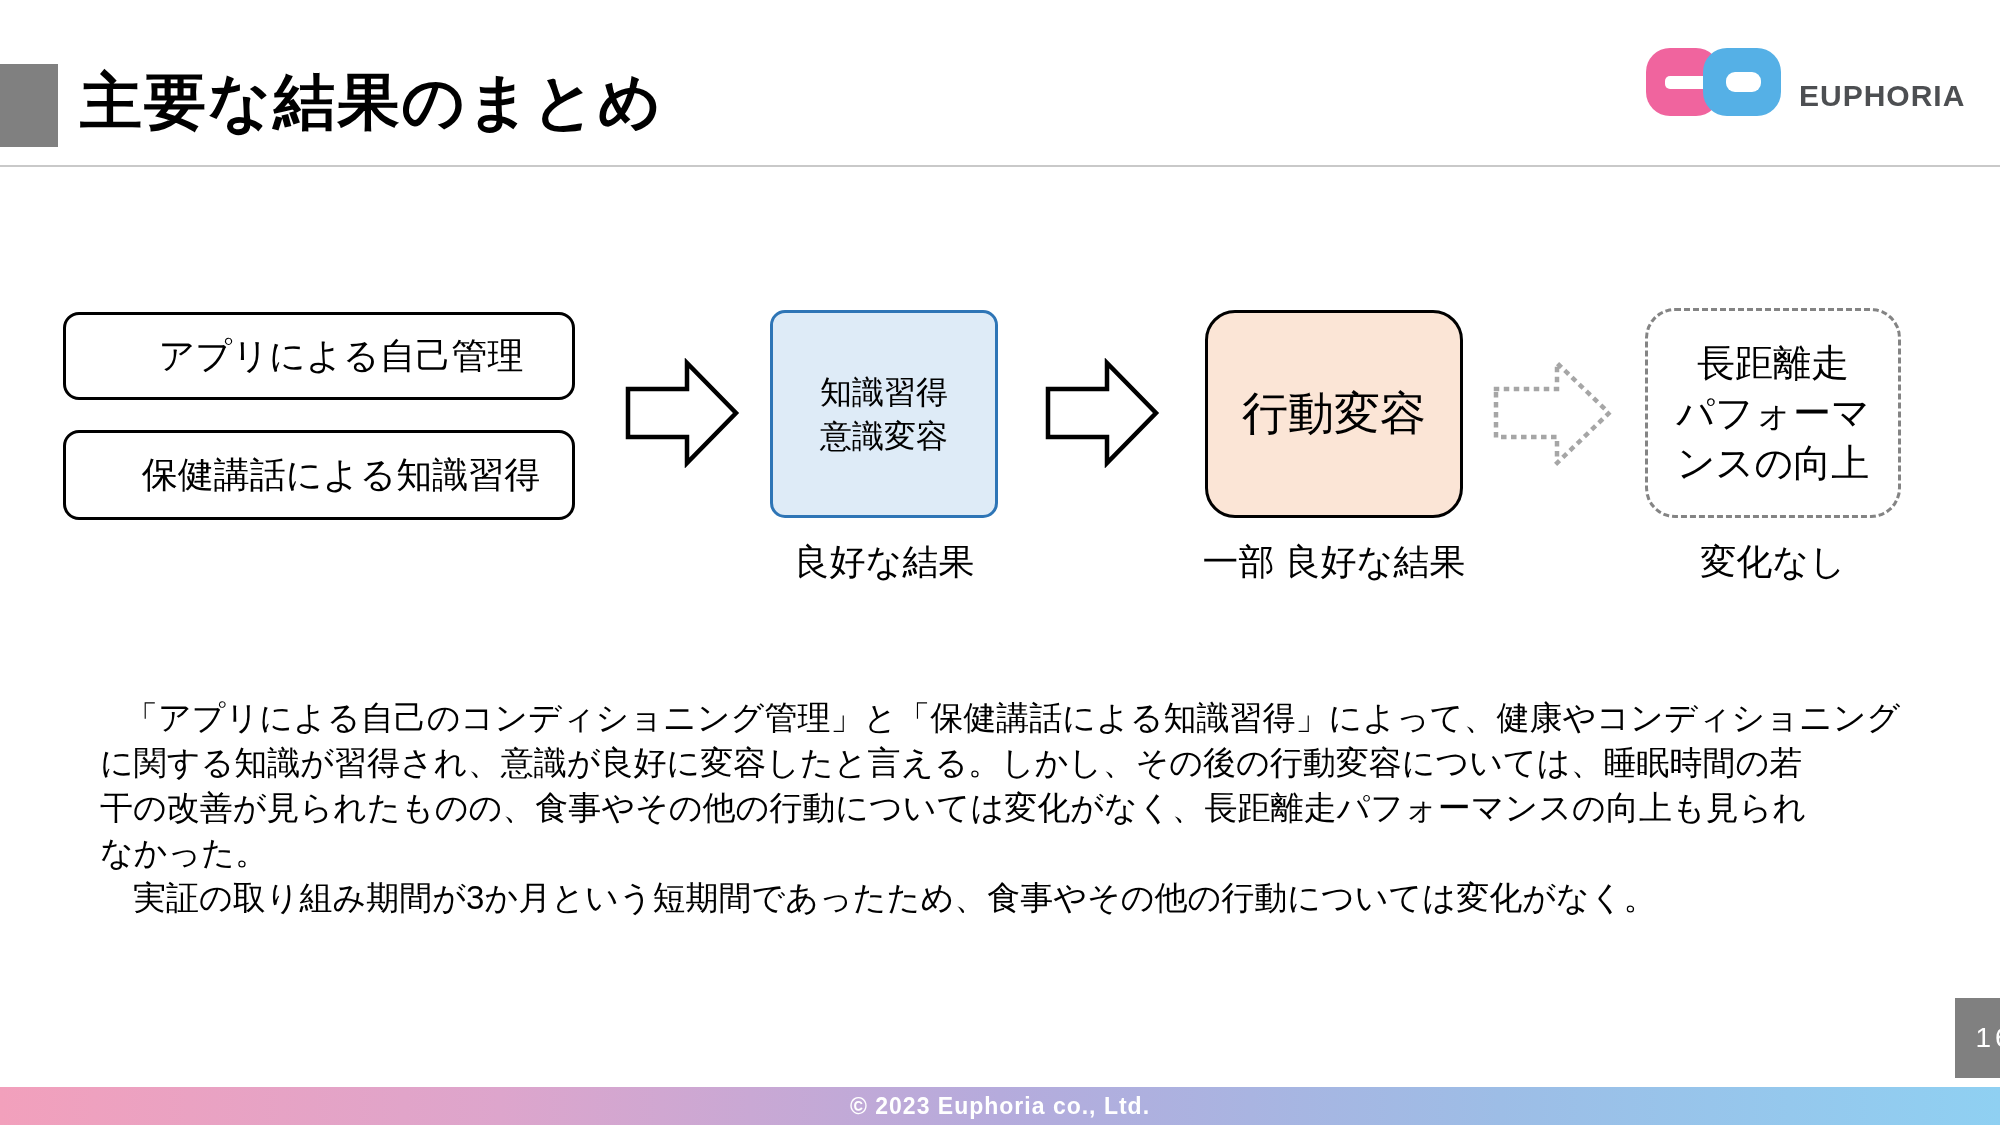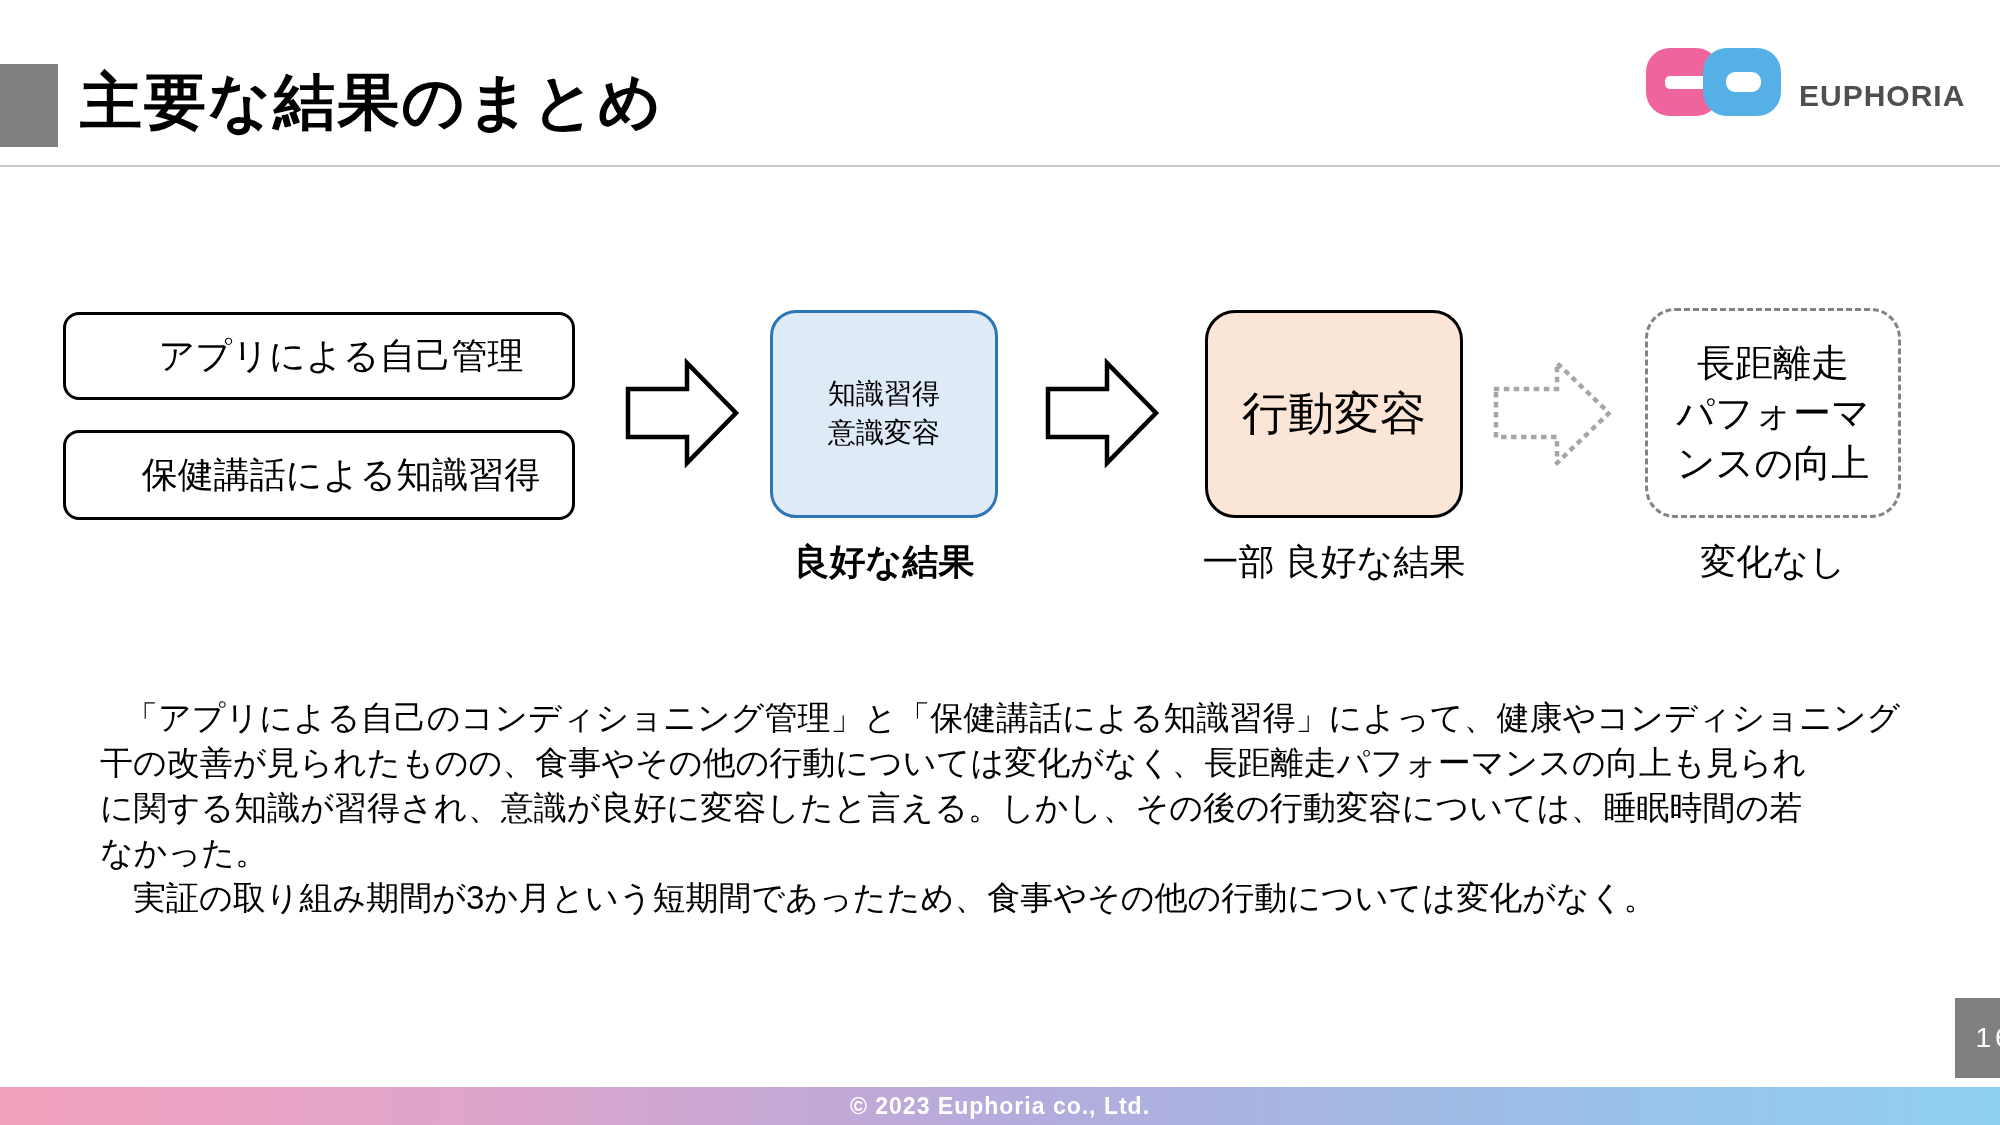--- a/index.html
+++ b/index.html
@@ -51,39 +51,39 @@
   .arrow.a2 { left: 1045px; }
   .arrow.dotted { left: 1492px; top: 356px; }
 
   .stage-box {
     position: absolute; top: 310px; height: 208px;
     display: flex; align-items: center; justify-content: center;
     text-align: center; white-space: pre-line; color: #000;
   }
   .stage-knowledge {
     left: 770px; width: 228px;
-    background: #deebf7; border: 3px solid #2e75b6; border-radius: 26px;
-    font-size: 28px; line-height: 1.38;
+    background: #deebf7; border: 3px solid #2e75b6; border-radius: 15px;
+    font-size: 32px; line-height: 1.38;
   }
   .stage-behavior {
     left: 1205px; width: 258px;
     background: #fbe5d6; border: 3.5px solid #000; border-radius: 30px;
     font-size: 46px;
   }
   .stage-performance {
     left: 1645px; top: 308px; width: 256px; height: 210px;
     background: #fff; border: 3.5px dashed #848484; border-radius: 30px;
     font-size: 38px; line-height: 1.32;
   }
   .stage-caption {
     position: absolute; top: 540px; height: 44px;
     display: flex; align-items: center; justify-content: center;
     font-size: 36px; color: #000; white-space: nowrap;
   }
-  .caption-1 { left: 750px;  width: 268px; font-weight: bold; }
+  .caption-1 { left: 750px;  width: 268px; }
   .caption-2 { left: 1185px; width: 298px; }
   .caption-3 { left: 1625px; width: 296px; }
 
   
   .body-text {
     position: absolute; left: 100px; top: 695px; width: 1820px;
     font-size: 33px; line-height: 45px; color: #000;
   }
   .body-line { white-space: nowrap; }
   .body-line.p-indent { text-indent: 25px; }
@@ -152,22 +152,22 @@
 パフォーマ
 ンスの向上</div>
 
     <div class="stage-caption caption-1">良好な結果</div>
     <div class="stage-caption caption-2">一部 良好な結果</div>
     <div class="stage-caption caption-3">変化なし</div>
   </div>
 
   <div class="body-text">
     <div class="body-line p-indent">「アプリによる自己のコンディショニング管理」と「保健講話による知識習得」によって、健康やコンディショニング</div>
+    <div class="body-line">に関する知識が習得され、意識が良好に変容したと言える。しかし、その後の行動変容については、睡眠時間の若</div>
     <div class="body-line">干の改善が見られたものの、食事やその他の行動については変化がなく、長距離走パフォーマンスの向上も見られ</div>
-    <div class="body-line">に関する知識が習得され、意識が良好に変容したと言える。しかし、その後の行動変容については、睡眠時間の若</div>
     <div class="body-line">なかった。</div>
     <div class="body-line">　実証の取り組み期間が3か月という短期間であったため、食事やその他の行動については変化がなく。</div>
   </div>
 
   <div class="page-badge">16</div>
 
   <div class="footer-bar">
     <span class="footer-copy">© 2023 Euphoria co., Ltd.</span>
   </div>
 

